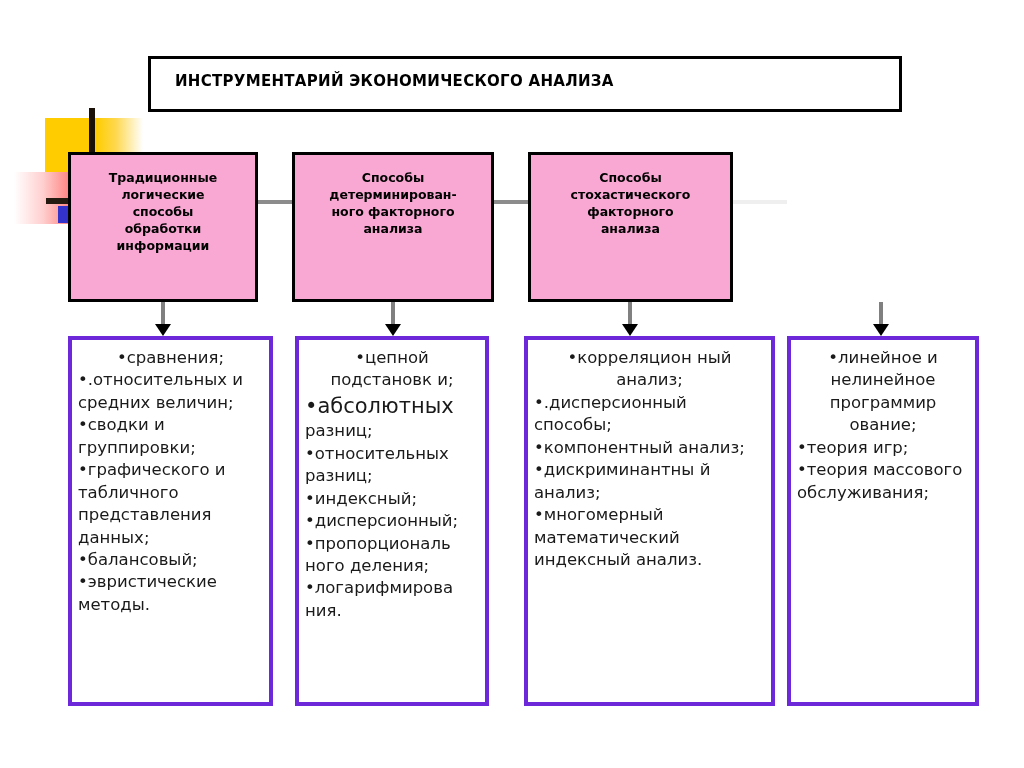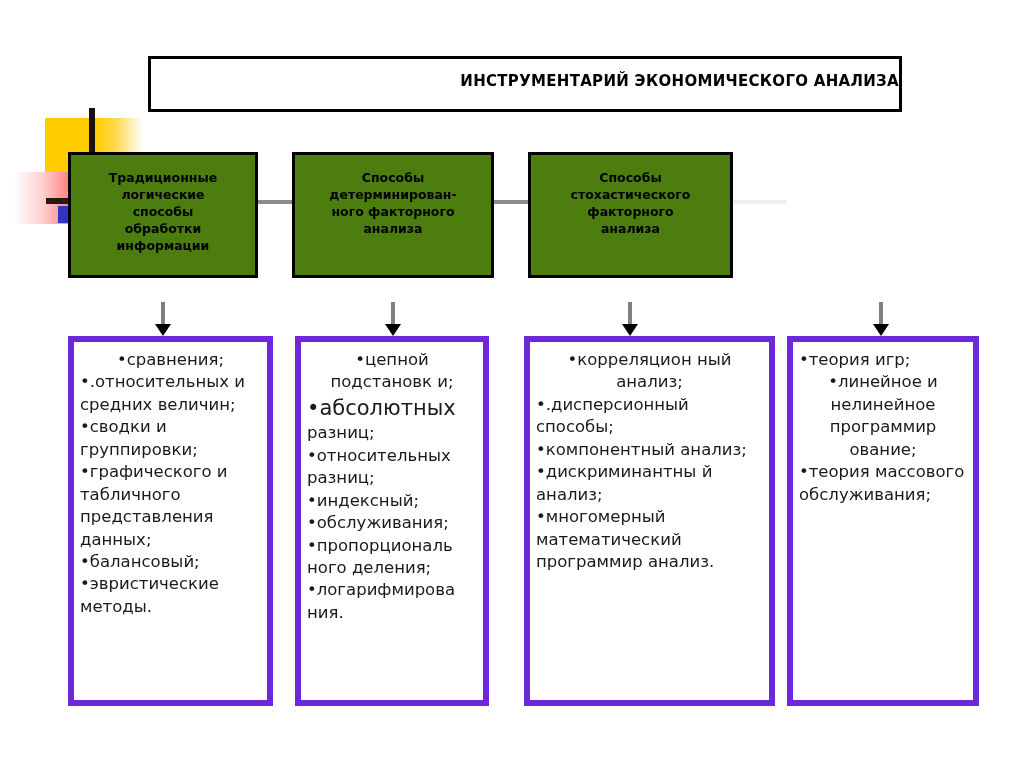--- a/index.html
+++ b/index.html
@@ -61,44 +61,44 @@
     left: 148px; top: 56px;
     width: 754px; height: 56px;
     border: 3px solid #000000;
     background: #ffffff;
     box-sizing: border-box;
   }
   .title-text {
     position: absolute;
     left: 0; right: 0;
     top: 13px;
-    text-align: right;
+    text-align: left;
     font-size: 15px;
     font-weight: bold;
     letter-spacing: 0.3px;
     margin-left: 24px;
   }
 
   
   .connector {
     position: absolute;
     top: 200px;
     height: 4px;
   }
   .connector.c1 { left: 258px; width: 34px; background: #8c8c8c; }
   .connector.c2 { left: 494px; width: 34px; background: #8c8c8c; }
   .connector.c3 { left: 733px; width: 54px; background: #efefef; }
 
   
   .head-box {
     position: absolute;
     top: 152px;
-    height: 126px;
+    height: 150px;
     border: 3px solid #000000;
-    background: #4d7c0f;
+    background: #f9a8d4;
     box-sizing: border-box;
     padding-top: 14px;
   }
   .head-box .htext {
     display: block;
     text-align: center;
     font-size: 12.5px;
     font-weight: bold;
     line-height: 1.36;
     padding: 0 6px;
@@ -130,21 +130,21 @@
   .a1 { left: 161px; }
   .a2 { left: 391px; }
   .a3 { left: 628px; }
   .a4 { left: 879px; }
 
   
   .list-box {
     position: absolute;
     top: 336px;
     height: 370px;
-    border: 6px solid #6d28d9;
+    border: 4px solid #6d28d9;
     background: #ffffff;
     box-sizing: border-box;
     padding: 7px 6px 0 6px;
     overflow: hidden;
   }
   .lb1 { left: 68px;  width: 205px; }
   .lb2 { left: 295px; width: 194px; }
   .lb3 { left: 524px; width: 251px; }
   .lb4 { left: 787px; width: 192px; }
 
@@ -209,30 +209,30 @@
       <div class="li">•графического и табличного представления данных;</div>
       <div class="li">•балансовый;</div>
       <div class="li">•эвристические методы.</div>
     </div>
   <div class="list-box lb2">
       <div class="li first">•цепной подстановк и;</div>
       <div class="li big">•абсолютных</div>
       <div class="li">разниц;</div>
       <div class="li">•относительных разниц;</div>
       <div class="li">•индексный;</div>
-      <div class="li">•обслуживания;</div>
+      <div class="li">•дисперсионный;</div>
       <div class="li">•пропорциональ ного деления;</div>
       <div class="li">•логарифмирова ния.</div>
     </div>
   <div class="list-box lb3">
       <div class="li first">•корреляцион ный анализ;</div>
       <div class="li">•.дисперсионный способы;</div>
       <div class="li">•компонентный анализ;</div>
       <div class="li">•дискриминантны й анализ;</div>
-      <div class="li">•многомерный математический программир анализ.</div>
+      <div class="li">•многомерный математический индексный анализ.</div>
     </div>
   <div class="list-box lb4">
+      <div class="li first">•линейное и нелинейное программир ование;</div>
       <div class="li">•теория игр;</div>
-      <div class="li first">•линейное и нелинейное программир ование;</div>
       <div class="li">•теория массового обслуживания;</div>
     </div>
 
 </div>
 
 </body></html>

